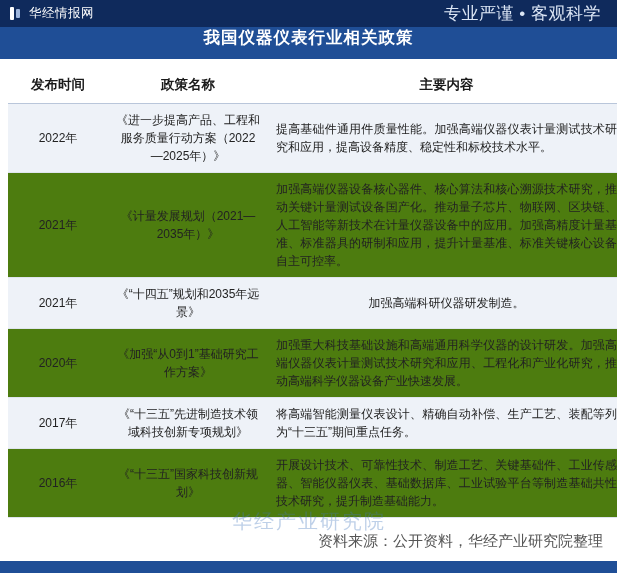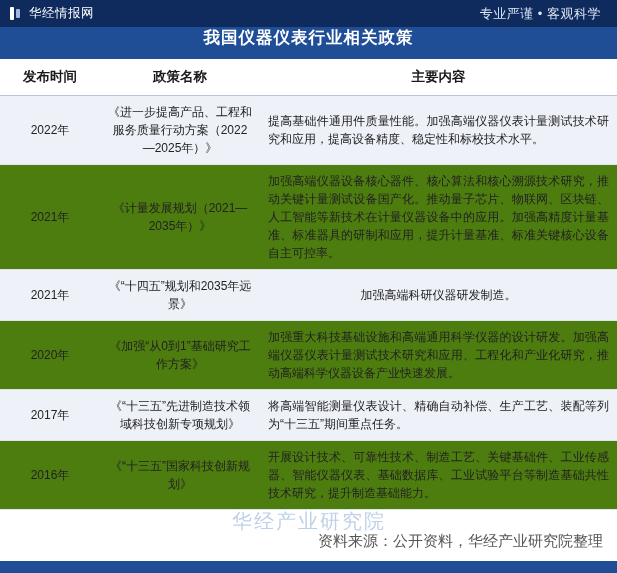--- a/index.html
+++ b/index.html
@@ -53,42 +53,42 @@
   }
   .brand-mark span.b1 { left: 0; }
   .brand-mark span.b2 { left: 6px; height: 9px; top: 2px; background:#9fb6dd; }
   .brand-name {
     color: #ffffff;
     font-size: 12.5px;
     letter-spacing: 0.5px;
   }
   .topbar-right {
     color: #dce6f5;
-    font-size: 13px;
+    font-size: 17px;
     letter-spacing: 0.5px;
   }
 
   
   .title-bar {
     height: 32px;
     background: #1f4e96;
     display: flex;
     align-items: flex-start;
     justify-content: center;
   }
   .title-bar .title-text {
     color: #ffffff;
     font-size: 16.5px;
     font-weight: bold;
     letter-spacing: 1px;
   }
 
   
   .table-wrap {
-    padding: 0;
+    padding: 8px;
   }
   table.policy {
     width: 617px;
     border-collapse: collapse;
     table-layout: fixed;
   }
   table.policy th {
     font-size: 13.5px;
     font-weight: bold;
     color: #1a1a1a;

